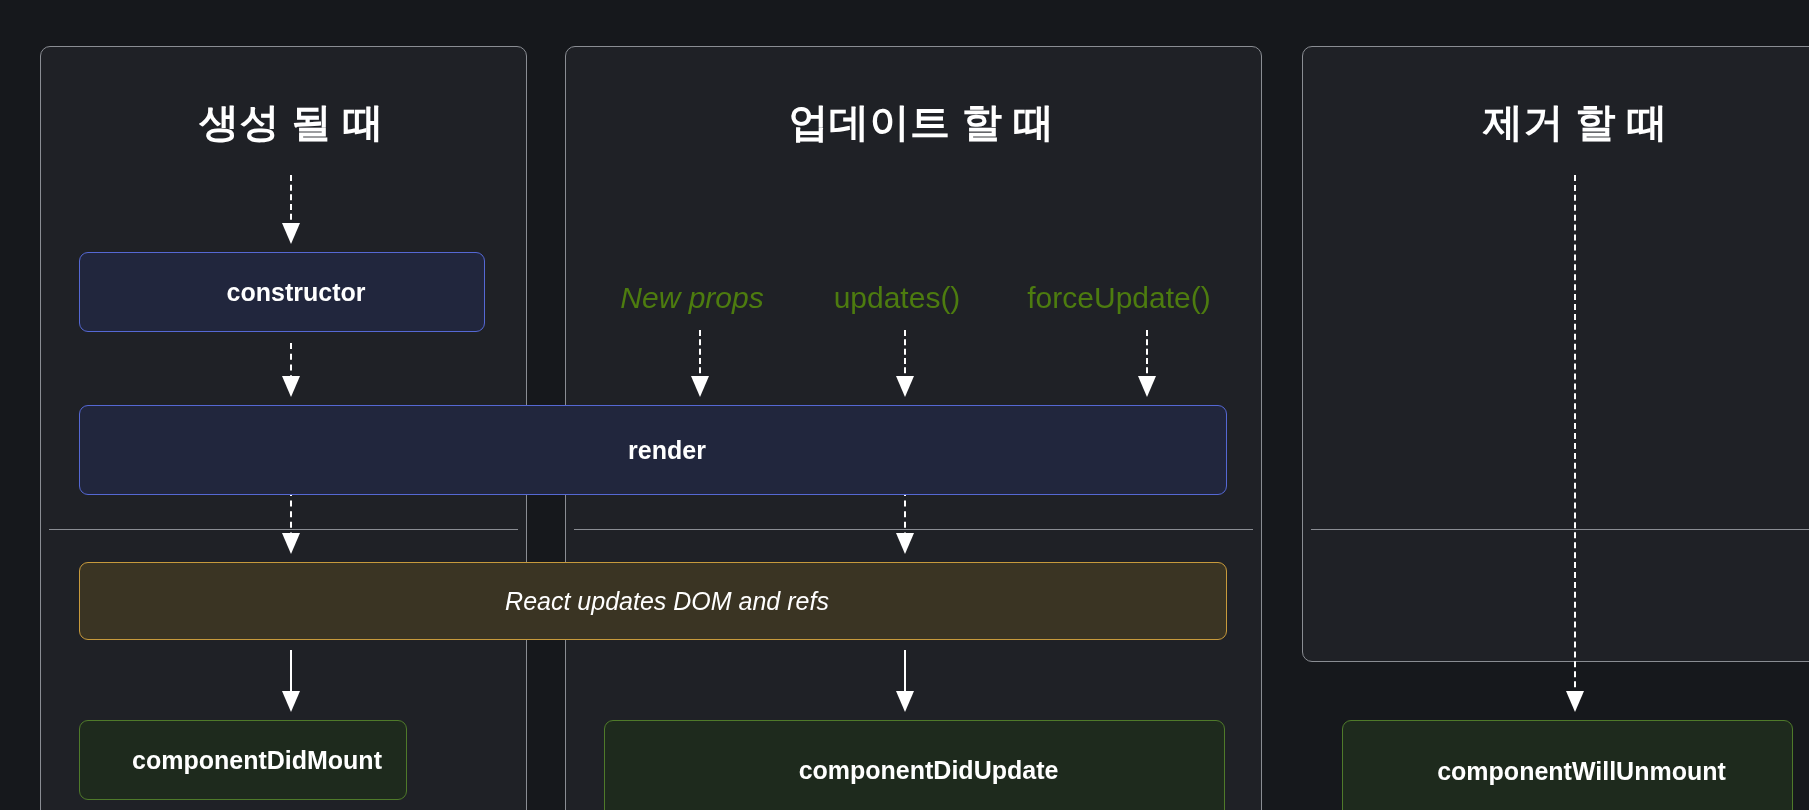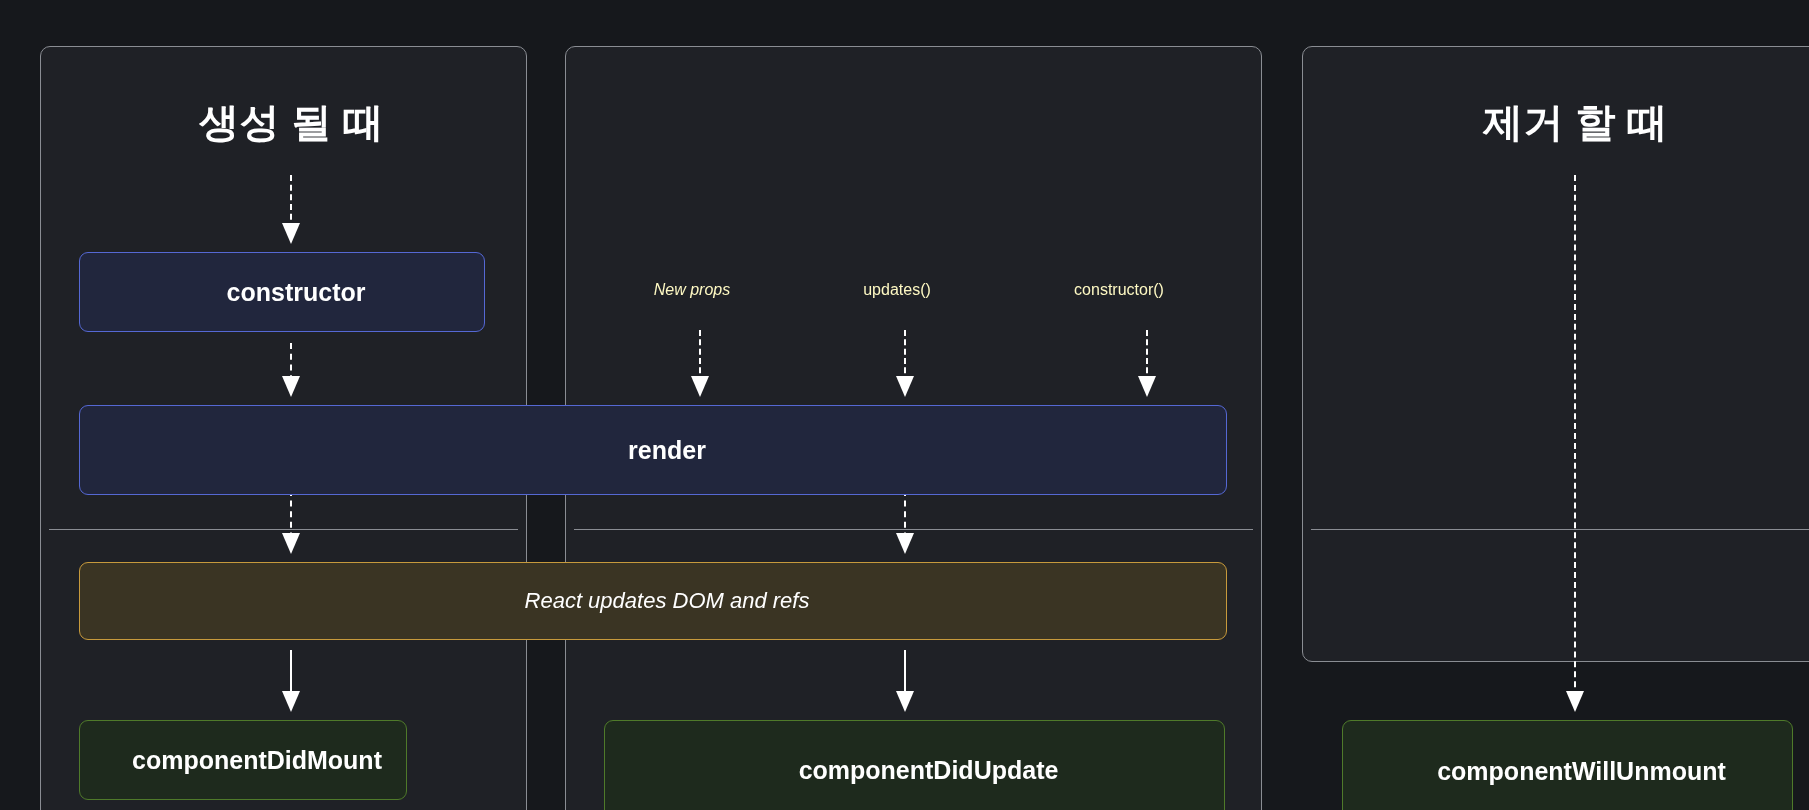--- a/index.html
+++ b/index.html
@@ -51,22 +51,22 @@
     color: #ffffff;
     font-size: 40px;
     font-weight: 700;
     letter-spacing: 0.5px;
     white-space: nowrap;
   }
 
   
   .trigger-label {
     position: absolute;
-    color: #fef9c3;
-    font-size: 16px;
+    color: #4d7c0f;
+    font-size: 30px;
     white-space: nowrap;
     transform: translateX(-50%);
     text-align: center;
   }
   .trigger-label.italic { font-style: italic; }
 
   
   .lc-box {
     position: absolute;
     display: flex;
@@ -76,21 +76,21 @@
     border: 1.6px solid transparent;
     color: #ffffff;
     font-size: 25px;
     font-weight: 700;
     text-align: center;
     white-space: nowrap;
     padding-left: 28px;
   }
   .lc-box.blue  { background: #21263d; border-color: #5568d4; }
   .lc-box.amber { background: #3a3423; border-color: #c79a3c;
-                  font-style: italic; font-weight: 400; font-size: 22px; }
+                  font-style: italic; font-weight: 400; font-size: 25px; }
   .lc-box.green { background: #1e2a1d; border-color: #4f7a2a; }
 
   #box-constructor { left: 47px;  top: 220px; width: 406px; height: 80px; }
   #box-render      { left: 47px;  top: 373px; width: 1148px; height: 90px; }
   #box-react-dom   { left: 47px;  top: 530px; width: 1148px; height: 78px; }
   #box-did-mount   { left: 47px;  top: 688px; width: 328px; height: 80px; }
   #box-did-update  { left: 572px; top: 688px; width: 621px; height: 101px; }
   #box-will-unmount{ left: 1310px;top: 688px; width: 451px; height: 102px; }
 
   
@@ -128,30 +128,31 @@
 
 <div id="stage">
 
   <div class="panel" id="panel-mount">
     <div class="panel-divider" id="div-mount"></div>
     <div class="panel-title">생성 될 때</div>
   </div>
 
   <div class="panel" id="panel-update">
     <div class="panel-divider" id="div-update"></div>
+    <div class="panel-title">업데이트 할 때</div>
   </div>
 
   <div class="panel" id="panel-unmount">
     <div class="panel-divider" id="div-unmount"></div>
     <div class="panel-title">제거 할 때</div>
   </div>
 
   <div class="trigger-label italic" style="left:660px; top:249px;">New props</div>
   <div class="trigger-label" style="left:865px; top:249px;">updates()</div>
-  <div class="trigger-label" style="left:1087px; top:249px;">constructor()</div>
+  <div class="trigger-label" style="left:1087px; top:249px;">forceUpdate()</div>
 
   <div class="arrow dashed" style="left:251px; top:135px; height:85px;">
     <div class="shaft" style="height:64px;"></div>
     <div class="head"></div>
   </div>
 
   <div class="arrow dashed" style="left:251px; top:303px; height:70px;">
     <div class="shaft" style="height:49px;"></div>
     <div class="head"></div>
   </div>

